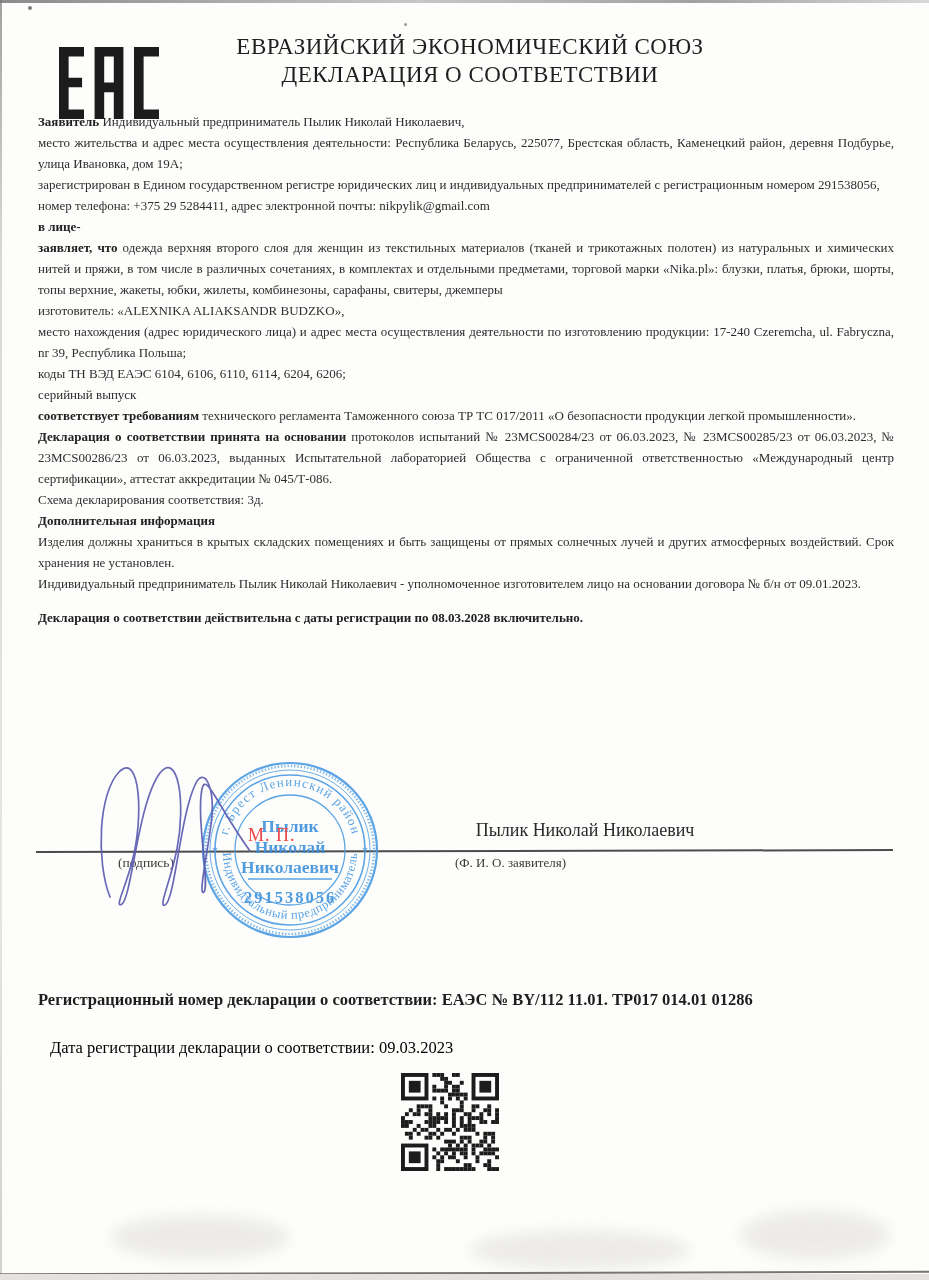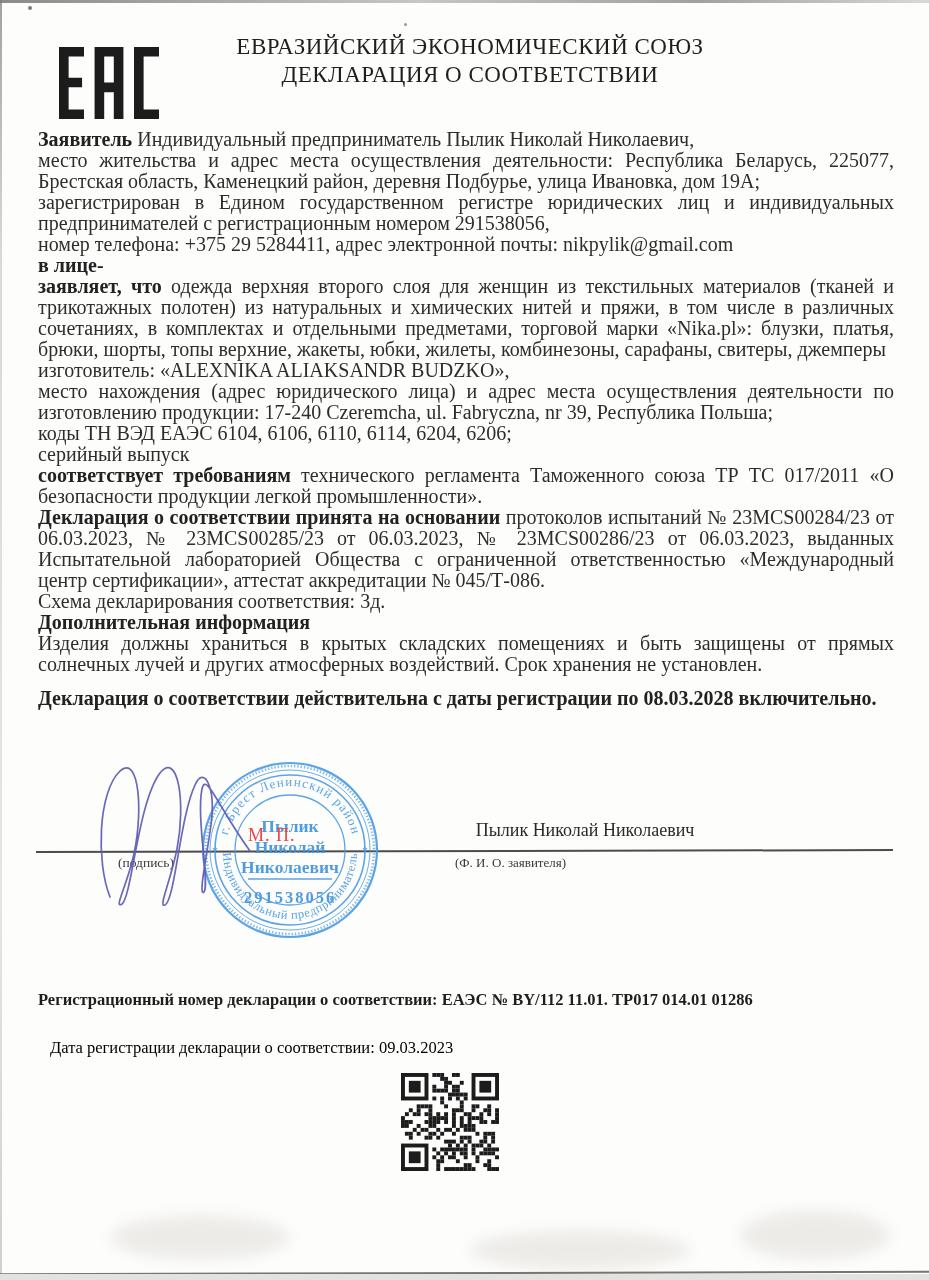--- a/index.html
+++ b/index.html
@@ -18,21 +18,21 @@
   .sm1{left:110px;top:1215px;width:180px;height:45px;}
   .sm2{left:470px;top:1230px;width:220px;height:40px;}
   .sm3{left:740px;top:1210px;width:150px;height:50px;}
 
   
   .logo{position:absolute;left:59px;top:45px;width:100px;height:76px;}
   .title{position:absolute;left:150px;top:33px;width:640px;text-align:center;
          font-weight:normal;font-size:23px;line-height:28px;letter-spacing:.5px;color:#1f1f1f;}
 
   
-  .doc-body{position:absolute;left:38px;top:129px;width:856px;font-size:20px;line-height:21px;}
+  .doc-body{position:absolute;left:38px;top:111px;width:856px;font-size:13px;line-height:21px;}
   .doc-body p{margin:0;text-align:justify;}
   .doc-body .b{font-weight:bold;color:#222;}
   .gap-top{margin-top:13px !important;}
 
   
   .sig-line{position:absolute;left:36px;top:850px;width:857px;height:1.6px;background:#4c4c4c;transform:rotate(-0.12deg);}
   .podpis{position:absolute;left:96px;top:855px;width:100px;text-align:center;font-size:13.5px;color:#3a3a3a;}
   .mp{position:absolute;left:248px;top:825px;font-size:18px;color:#ef4444;z-index:6;letter-spacing:1px;}
   .fio-name{position:absolute;left:420px;top:820px;width:330px;text-align:center;font-size:18px;color:#2a2a2a;}
   .fio-cap{position:absolute;left:455px;top:855px;width:260px;text-align:left;font-size:13px;color:#3a3a3a;}
@@ -81,20 +81,21 @@
     <p><span class="b">заявляет, что</span><span> одежда верхняя второго слоя для женщин из текстильных материалов (тканей и трикотажных полотен) из натуральных и химических нитей и пряжи, в том числе в различных сочетаниях, в комплектах и отдельными предметами, торговой марки «Nika.pl»: блузки, платья, брюки, шорты, топы верхние, жакеты, юбки, жилеты, комбинезоны, сарафаны, свитеры, джемперы</span></p>
     <p><span class="b"></span><span>изготовитель: «ALEXNIKA ALIAKSANDR BUDZKO»,</span></p>
     <p><span class="b"></span><span>место нахождения (адрес юридического лица) и адрес места осуществления деятельности по изготовлению продукции: 17-240 Czeremcha, ul. Fabryczna, nr 39, Республика Польша;</span></p>
     <p><span class="b"></span><span>коды ТН ВЭД ЕАЭС 6104, 6106, 6110, 6114, 6204, 6206;</span></p>
     <p><span class="b"></span><span>серийный выпуск</span></p>
     <p><span class="b">соответствует требованиям</span><span> технического регламента Таможенного союза ТР ТС 017/2011 «О безопасности продукции легкой промышленности».</span></p>
     <p><span class="b">Декларация о соответствии принята на основании</span><span> протоколов испытаний № 23MCS00284/23 от 06.03.2023, № 23MCS00285/23 от 06.03.2023, № 23MCS00286/23 от 06.03.2023, выданных Испытательной лабораторией Общества с ограниченной ответственностью «Международный центр сертификации», аттестат аккредитации № 045/Т-086.</span></p>
     <p><span class="b"></span><span>Схема декларирования соответствия: 3д.</span></p>
     <p><span class="b">Дополнительная информация</span><span></span></p>
     <p><span class="b"></span><span>Изделия должны храниться в крытых складских помещениях и быть защищены от прямых солнечных лучей и других атмосферных воздействий. Срок хранения не установлен.</span></p>
+    <p><span class="b"></span><span>Индивидуальный предприниматель Пылик Николай Николаевич - уполномоченное изготовителем лицо на основании договора № б/н от 09.01.2023.</span></p>
     <p class="gap-top"><span class="b">Декларация о соответствии действительна с даты регистрации по 08.03.2028 включительно.</span><span></span></p>
   </div>
 
   <div class="sig-line"></div>
 
   <svg class="stamp" viewBox="0 0 190 190">
     <g stroke="#4b9be2" fill="none">
       <circle cx="95" cy="95" r="87" stroke-width="2.2"></circle>
       <circle cx="95" cy="95" r="84" stroke-width="2.6" stroke-dasharray="1.4 1.9" opacity="0.75"></circle>
       <circle cx="95" cy="95" r="80" stroke-width="0.9"></circle>

